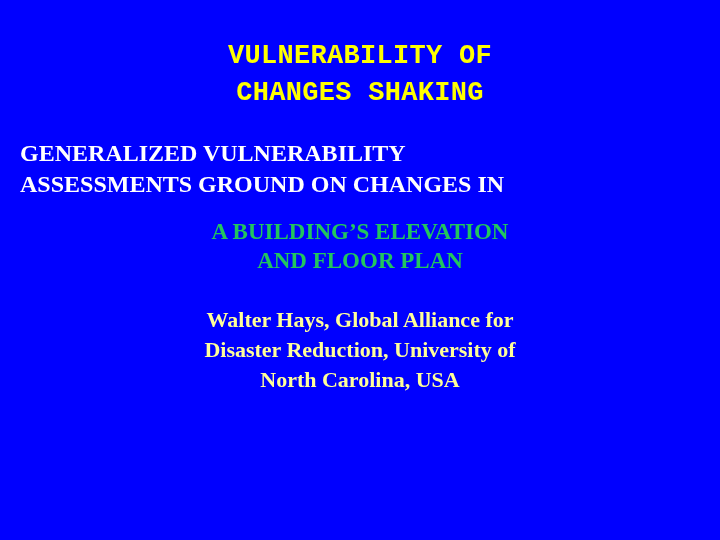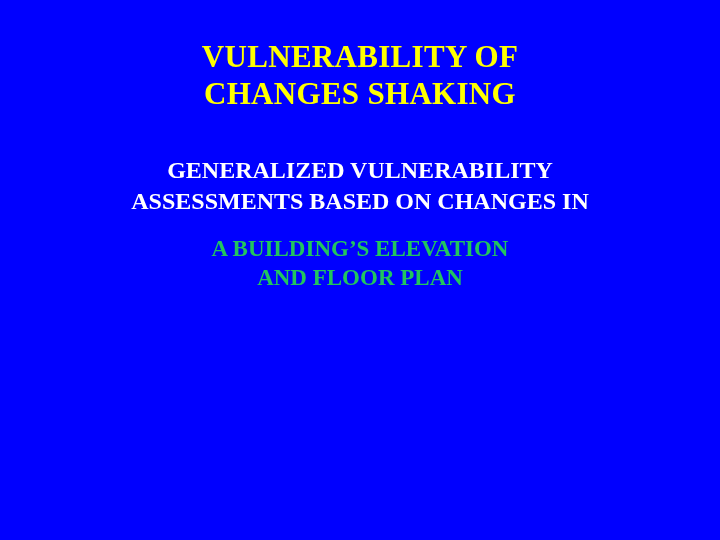--- a/index.html
+++ b/index.html
@@ -23,31 +23,31 @@
     flex-direction: column;
     align-items: center;
   }
   .title-block {
     width: 660px;
     margin-top: 38px;
     text-align: center;
   }
   .title-line {
     color: #FFFF00;
-    font-family: Liberation Serif, serif;
+    font-family: Liberation Mono, monospace;
     font-weight: bold;
-    font-size: 31px;
+    font-size: 27px;
     line-height: 37px;
     letter-spacing: 0.3px;
     white-space: nowrap;
   }
   .subtitle-block {
     width: 680px;
-    margin-top: 43px;
-    text-align: center;
+    margin-top: 26px;
+    text-align: left;
   }
   .subtitle-line {
     color: #FFFFFF;
     font-family: "Liberation Serif", serif;
     font-weight: bold;
     font-size: 24px;
     line-height: 31px;
     white-space: nowrap;
   }
   .focus-block {
@@ -82,22 +82,27 @@
 
 <div class="slide">
 
   <div class="title-block">
     <div class="title-line">VULNERABILITY OF</div>
     <div class="title-line">CHANGES SHAKING</div>
   </div>
 
   <div class="subtitle-block">
     <div class="subtitle-line">GENERALIZED VULNERABILITY</div>
-    <div class="subtitle-line">ASSESSMENTS BASED ON CHANGES IN</div>
+    <div class="subtitle-line">ASSESSMENTS GROUND ON CHANGES IN</div>
   </div>
 
   <div class="focus-block">
     <div class="focus-line">A BUILDING’S  ELEVATION</div>
     <div class="focus-line">AND FLOOR PLAN</div>
   </div>
 
+  <div class="author-block">
+    <div class="author-line">Walter Hays, Global Alliance for</div>
+    <div class="author-line">Disaster Reduction, University of</div>
+    <div class="author-line">North Carolina, USA</div>
+  </div>
 
 </div>
 
 </body></html>

